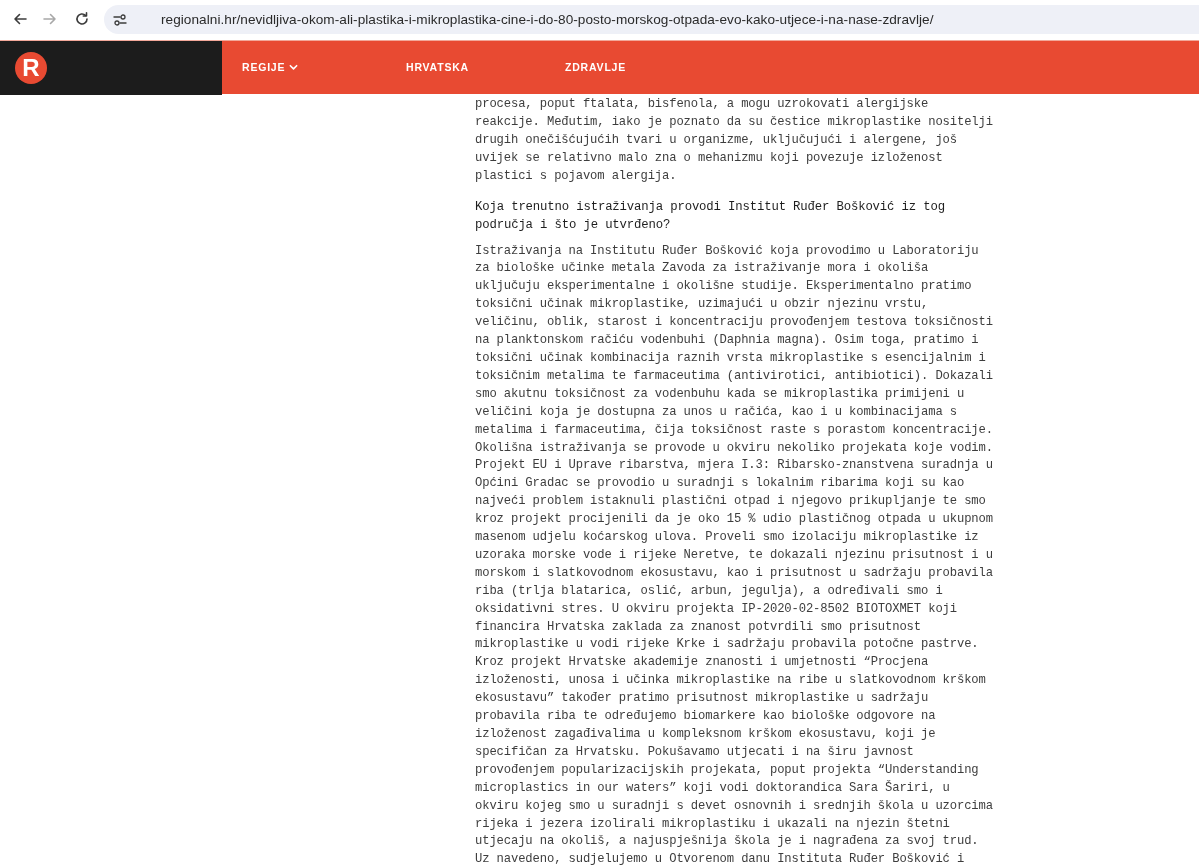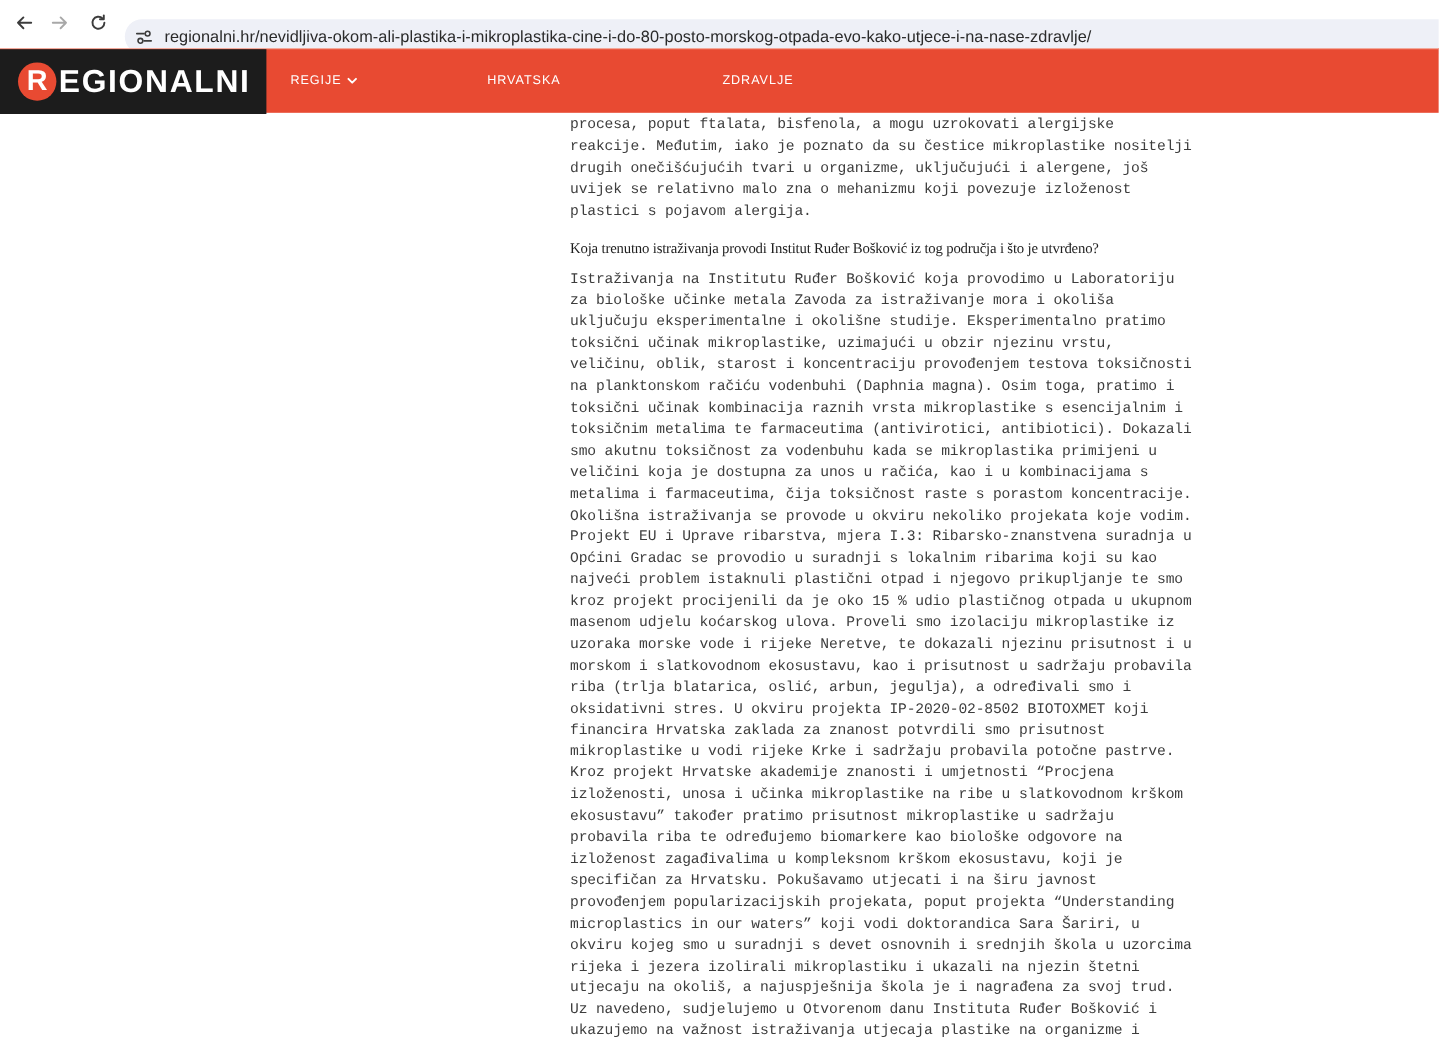--- a/index.html
+++ b/index.html
@@ -10,22 +10,22 @@
     .browser-bar {
       position: absolute; left: 0; top: 0; width: 1199px; height: 40px;
       background: #ffffff; display: flex; align-items: center;
     }
     .nav-btn {
       width: 20px; height: 20px; display: flex; align-items: center; justify-content: center;
       position: absolute; top: 9px; cursor: pointer;
     }
     .nav-btn svg { width: 16px; height: 16px; }
     .address-bar {
-      position: absolute; left: 104px; top: 16px; width: 1095px; height: 29px;
-      background: #eef0f7; border-radius: 15px 0 0 15px; display: flex; align-items: center;
+      position: absolute; left: 104px; top: 5px; width: 1095px; height: 29px;
+      background: #eef0f7; border-radius: 15px 0 0 15px; display: flex; align-items: center; gap: 24px;
     }
     .site-info-icon {
       width: 22px; height: 22px; border-radius: 50%; margin-left: 5px;
       display: flex; align-items: center; justify-content: center;
     }
     .url-text {
       font-family: "Liberation Sans", sans-serif; font-size: 13.6px; color: #2a2a2a;
       margin-left: 6px; white-space: nowrap; letter-spacing: 0.05px;
     }
 
@@ -44,40 +44,40 @@
       color: #ffffff; font-family: "Liberation Sans", sans-serif; font-weight: bold;
       font-size: 24px; line-height: 1;
     }
     .logo-text {
       color: #ffffff; font-family: "Liberation Sans", sans-serif; font-weight: bold;
       font-size: 26.5px; letter-spacing: 1.4px; margin-left: 2px;
     }
     .main-nav { position: absolute; top: 0; height: 54px; left: 222px; right: 0; }
     .nav-item {
       position: absolute; top: 20px; color: #ffffff;
-      font-family: "Liberation Sans", sans-serif; font-weight: normal; font-size: 10.5px;
+      font-family: "Liberation Sans", sans-serif; font-weight: bold; font-size: 10.5px;
       letter-spacing: 0.8px; cursor: pointer; display: flex; align-items: center; text-align: right;
     }
     .nav-item svg { margin-left: 4px; width: 9px; height: 9px; }
 
     
     .article {
       position: absolute; left: 475px; top: 94px; width: 525px;
       font-family: "DejaVu Sans", sans-serif; color: #3b3b3b;
     }
     .paragraph {
       font-size: 12.2px; line-height: 17.9px; letter-spacing: -0.12px; color: #3d3d3d; font-family: Liberation Mono, monospace;
     }
     .p-intro { margin-top: 2px; }
     .heading {
       font-family: "DejaVu Sans", sans-serif; font-weight: bold; color: #141414;
       font-size: 21.5px; letter-spacing: -0.5px; margin-top: 19px; line-height: 28px;
     }
     .question {
-      font-family: Liberation Serif, serif; color: #1e1e1e; font-size: 12.3px;
+      font-family: Liberation Mono, monospace; color: #1e1e1e; font-size: 12.3px;
       letter-spacing: -0.15px; margin-top: 12px; line-height: 18px; font-weight: 500;
     }
     .p-answer { margin-top: 9px; }
   </style>
 </head>
 <body>
 
 <div class="browser-bar">
   <div class="nav-btn" style="left:10px;">
     <svg viewBox="0 0 16 16">
@@ -104,36 +104,35 @@
         <circle cx="4" cy="10" r="2" stroke="#3c3c3c" stroke-width="1.3" fill="none"></circle>
       </svg>
     </div>
     <span class="url-text">regionalni.hr/nevidljiva-okom-ali-plastika-i-mikroplastika-cine-i-do-80-posto-morskog-otpada-evo-kako-utjece-i-na-nase-zdravlje/</span>
   </div>
 </div>
 
 <div class="site-header">
   <div class="logo-block">
     <div class="logo-circle">R</div>
-    <span class="logo-text">EGIONALNI</span>
   </div>
   <div class="main-nav">
     <div class="nav-item" style="left:20px;">
       <span>REGIJE</span>
       <svg viewBox="0 0 10 10">
           <path d="M1.5 3l3.5 3.5L8.5 3" stroke="#ffffff" stroke-width="1.8" fill="none" stroke-linecap="round" stroke-linejoin="round"></path>
         </svg>
     </div>
     <div class="nav-item" style="left:147px;padding-left:37px;">
       <span>HRVATSKA</span>
     </div>
     <div class="nav-item" style="left:262px;margin-top:40px;">
       <span>MOZAIK</span>
     </div>
-    <div class="nav-item" style="left:380px;">
+    <div class="nav-item" style="left:343px;">
       <span>ZDRAVLJE</span>
     </div>
   </div>
 </div>
 
 <div class="article">
   <p class="paragraph p-intro">procesa, poput ftalata, bisfenola, a mogu uzrokovati alergijske reakcije. Međutim, iako je poznato da su čestice mikroplastike nositelji drugih onečišćujućih tvari u organizme, uključujući i alergene, još uvijek se relativno malo zna o mehanizmu koji povezuje izloženost plastici s pojavom alergija.</p>
   <p class="question">Koja trenutno istraživanja provodi Institut Ruđer Bošković iz tog područja i što je utvrđeno?</p>
   <p class="paragraph p-answer">Istraživanja na Institutu Ruđer Bošković koja provodimo u Laboratoriju za biološke učinke metala Zavoda za istraživanje mora i okoliša uključuju eksperimentalne i okolišne studije. Eksperimentalno pratimo toksični učinak mikroplastike, uzimajući u obzir njezinu vrstu, veličinu, oblik, starost i koncentraciju provođenjem testova toksičnosti na planktonskom račiću vodenbuhi (Daphnia magna). Osim toga, pratimo i toksični učinak kombinacija raznih vrsta mikroplastike s esencijalnim i toksičnim metalima te farmaceutima (antivirotici, antibiotici). Dokazali smo akutnu toksičnost za vodenbuhu kada se mikroplastika primijeni u veličini koja je dostupna za unos u račića, kao i u kombinacijama s metalima i farmaceutima, čija toksičnost raste s porastom koncentracije. Okolišna istraživanja se provode u okviru nekoliko projekata koje vodim. Projekt EU i Uprave ribarstva, mjera I.3: Ribarsko-znanstvena suradnja u Općini Gradac se provodio u suradnji s lokalnim ribarima koji su kao najveći problem istaknuli plastični otpad i njegovo prikupljanje te smo kroz projekt procijenili da je oko 15 % udio plastičnog otpada u ukupnom masenom udjelu koćarskog ulova. Proveli smo izolaciju mikroplastike iz uzoraka morske vode i rijeke Neretve, te dokazali njezinu prisutnost i u morskom i slatkovodnom ekosustavu, kao i prisutnost u sadržaju probavila riba (trlja blatarica, oslić, arbun, jegulja), a određivali smo i oksidativni stres. U okviru projekta IP-2020-02-8502 BIOTOXMET koji financira Hrvatska zaklada za znanost potvrdili smo prisutnost mikroplastike u vodi rijeke Krke i sadržaju probavila potočne pastrve. Kroz projekt Hrvatske akademije znanosti i umjetnosti “Procjena izloženosti, unosa i učinka mikroplastike na ribe u slatkovodnom krškom ekosustavu” također pratimo prisutnost mikroplastike u sadržaju probavila riba te određujemo biomarkere kao biološke odgovore na izloženost zagađivalima u kompleksnom krškom ekosustavu, koji je specifičan za Hrvatsku. Pokušavamo utjecati i na širu javnost provođenjem popularizacijskih projekata, poput projekta “Understanding microplastics in our waters” koji vodi doktorandica Sara Šariri, u okviru kojeg smo u suradnji s devet osnovnih i srednjih škola u uzorcima rijeka i jezera izolirali mikroplastiku i ukazali na njezin štetni utjecaju na okoliš, a najuspješnija škola je i nagrađena za svoj trud. Uz navedeno, sudjelujemo u Otvorenom danu Instituta Ruđer Bošković i ukazujemo na važnost istraživanja utjecaja plastike na organizme i okoliš, kao i važnost njezinog pravilnog zbrinjavanja i samostalnog odlučivanja kako smanjiti njezinu primjenu i prikladno je zbrinjavati. Nova aktivnost je povezivanje znanosti i umjetnosti, te smo se uključili u 25. Međunarodni likovni natječaj Iserlohn-Essen-Zagreb 2025. za djecu Hrvata u iseljeništvu i djecu iz Hrvatske u dobi 1. do 4. i 5. do 8. razreda osnovne škole, koji je otvoren 10. 9. 2024. – 28. 2. 2025. Na moju inicijativu, ovogodišnja tema natječaja je PLASTIKA – OD ČOVJEKA DO OKOLIŠA, kroz koju ćemo pokušati širiti svijest o štetnom utjecaju plastike na okoliš i važnosti njezinog zbrinjavanja među mladima, a najuspješniji radovi će biti i nagrađeni. Također, kao član EU</p>
 </div>

